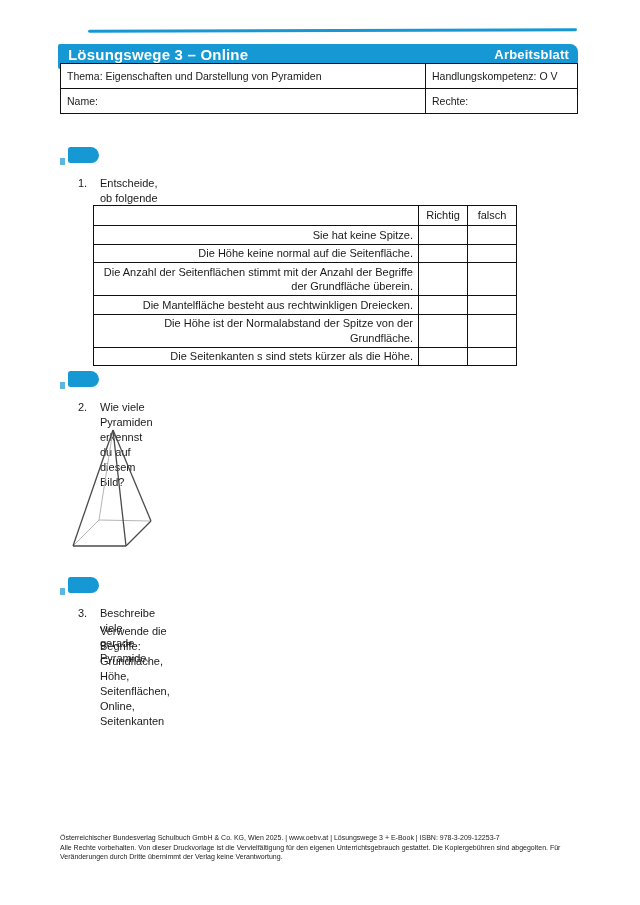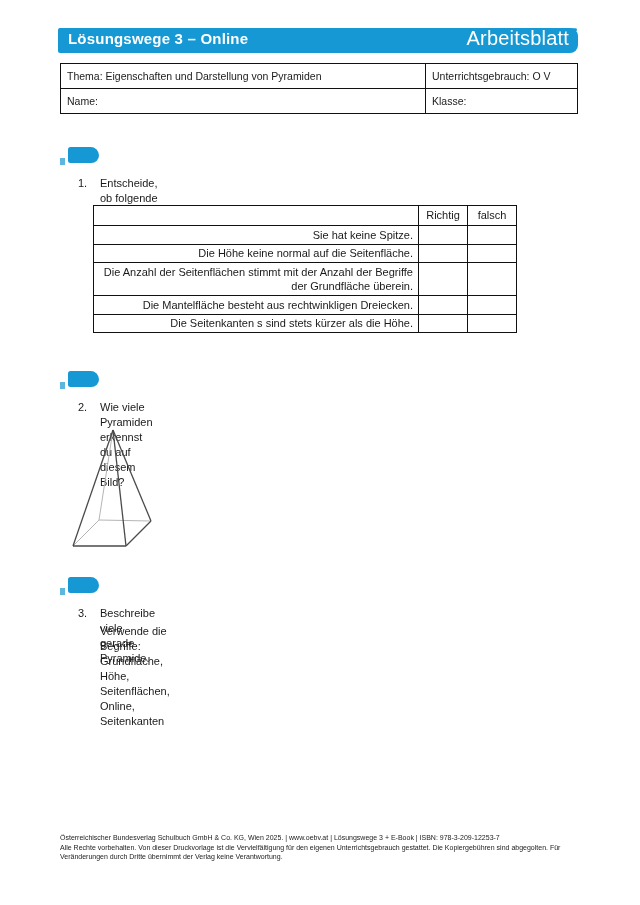--- a/index.html
+++ b/index.html
@@ -6,27 +6,27 @@
   html,body { width:640px; height:905px; background:#ffffff; }
   body { font-family:"Liberation Sans", sans-serif; color:#1a1a1a; position:relative; }
   .page { position:absolute; left:0; top:0; width:640px; height:905px; background:#fff; overflow:hidden; }
 
   
   .header-sliver {
     position:absolute; left:88px; top:29px; width:489px; height:2.6px;
     background:#1598d4; transform:rotate(-0.15deg); border-radius:2px;
   }
   .header-bar {
-    position:absolute; left:58px; top:28px; width:520px; height:25px;
+    position:absolute; left:58px; top:44px; width:520px; height:25px;
     background:#1598d4; border-radius:2px 8px 8px 2px;
     display:flex; align-items:center; justify-content:space-between;
     padding:0 9px 4px 10px;
   }
   .header-title { color:#fff; font-weight:bold; font-size:15px; letter-spacing:0.2px; }
-  .header-badge { color:#fff; font-weight:normal; font-size:20px; letter-spacing:0.2px; }
+  .header-badge { color:#fff; font-weight:bold; font-size:13px; letter-spacing:0.2px; }
 
   
   .meta-table {
     position:absolute; left:60px; top:63px; width:518px;
     border-collapse:collapse; table-layout:fixed;padding-left:36px;
   }
   .meta-table td {
     border:1.6px solid #111; height:25px; font-size:10.5px;
     padding:0 6px; vertical-align:middle; background:#fff;
   }
@@ -76,25 +76,25 @@
   <div class="header-sliver"></div>
   <div class="header-bar">
     <span class="header-title">Lösungswege 3 – Online</span>
     <span class="header-badge">Arbeitsblatt</span>
   </div>
 
   <table class="meta-table">
     <tbody>
         <tr>
       <td class="meta-col-left">Thema: Eigenschaften und Darstellung von Pyramiden</td>
-      <td>Unterrichtsgebrauch: O V</td>
+      <td>Handlungskompetenz: O V</td>
     </tr>
     <tr>
       <td class="meta-col-left">Name:</td>
-      <td>Klasse:</td>
+      <td>Rechte:</td>
     </tr>
   </tbody>
     </table>
 
   <div class="task-icon" style="left:60px; top:147px;">
     <span class="icon-tip"></span>
     <span class="icon-body"></span>
   </div>
   <div class="task-line" style="top:176px;">
     <span class="task-number">1.</span>
@@ -118,20 +118,25 @@
       <td class="answer-cell"></td>
       <td class="answer-cell"></td>
     </tr>
     <tr>
       <td>Die Anzahl der Seitenflächen stimmt mit der Anzahl der Begriffe der Grundfläche überein.</td>
       <td class="answer-cell"></td>
       <td class="answer-cell"></td>
     </tr>
     <tr>
       <td>Die Mantelfläche besteht aus rechtwinkligen Dreiecken.</td>
+      <td class="answer-cell"></td>
+      <td class="answer-cell"></td>
+    </tr>
+    <tr>
+      <td>Die Höhe ist der Normalabstand der Spitze von der Grundfläche.</td>
       <td class="answer-cell"></td>
       <td class="answer-cell"></td>
     </tr>
     <tr>
       <td>Die Seitenkanten s sind stets kürzer als die Höhe.</td>
       <td class="answer-cell"></td>
       <td class="answer-cell"></td>
     </tr>
   </tbody>
     </table>

